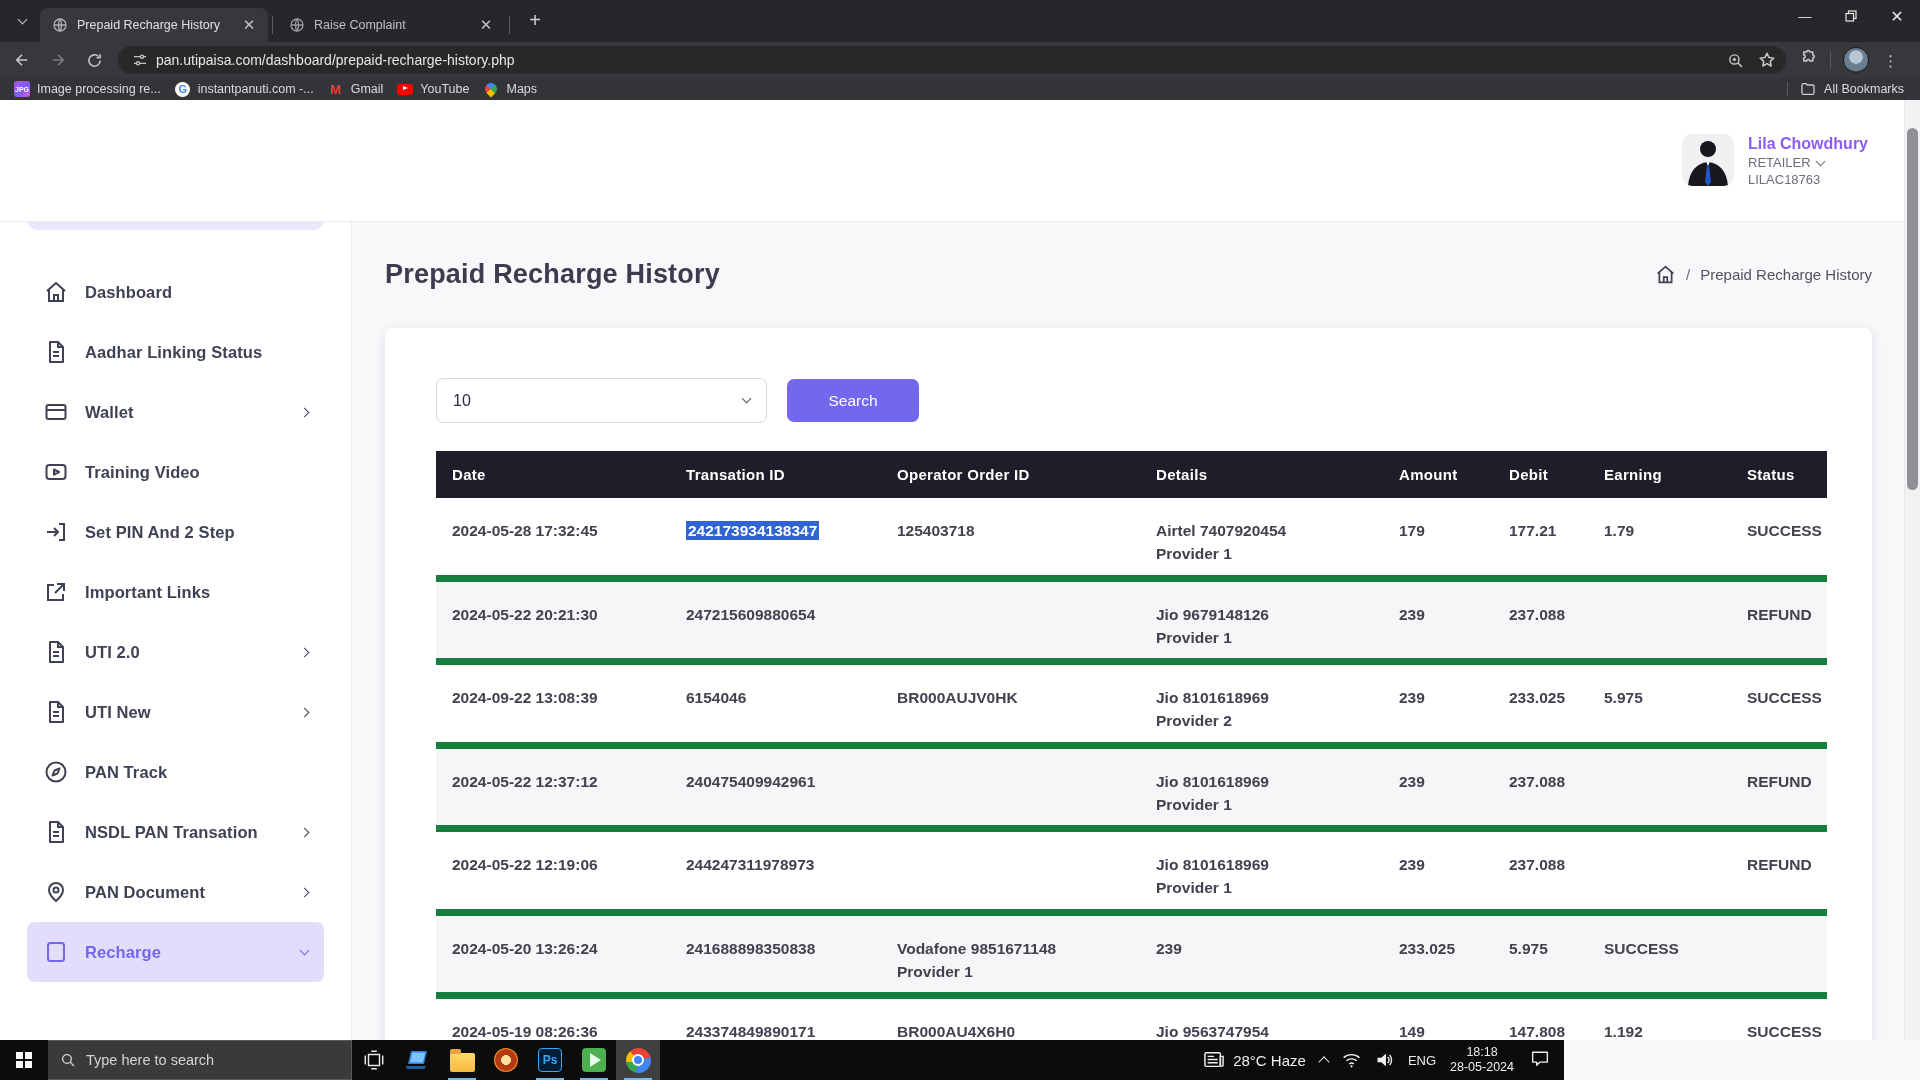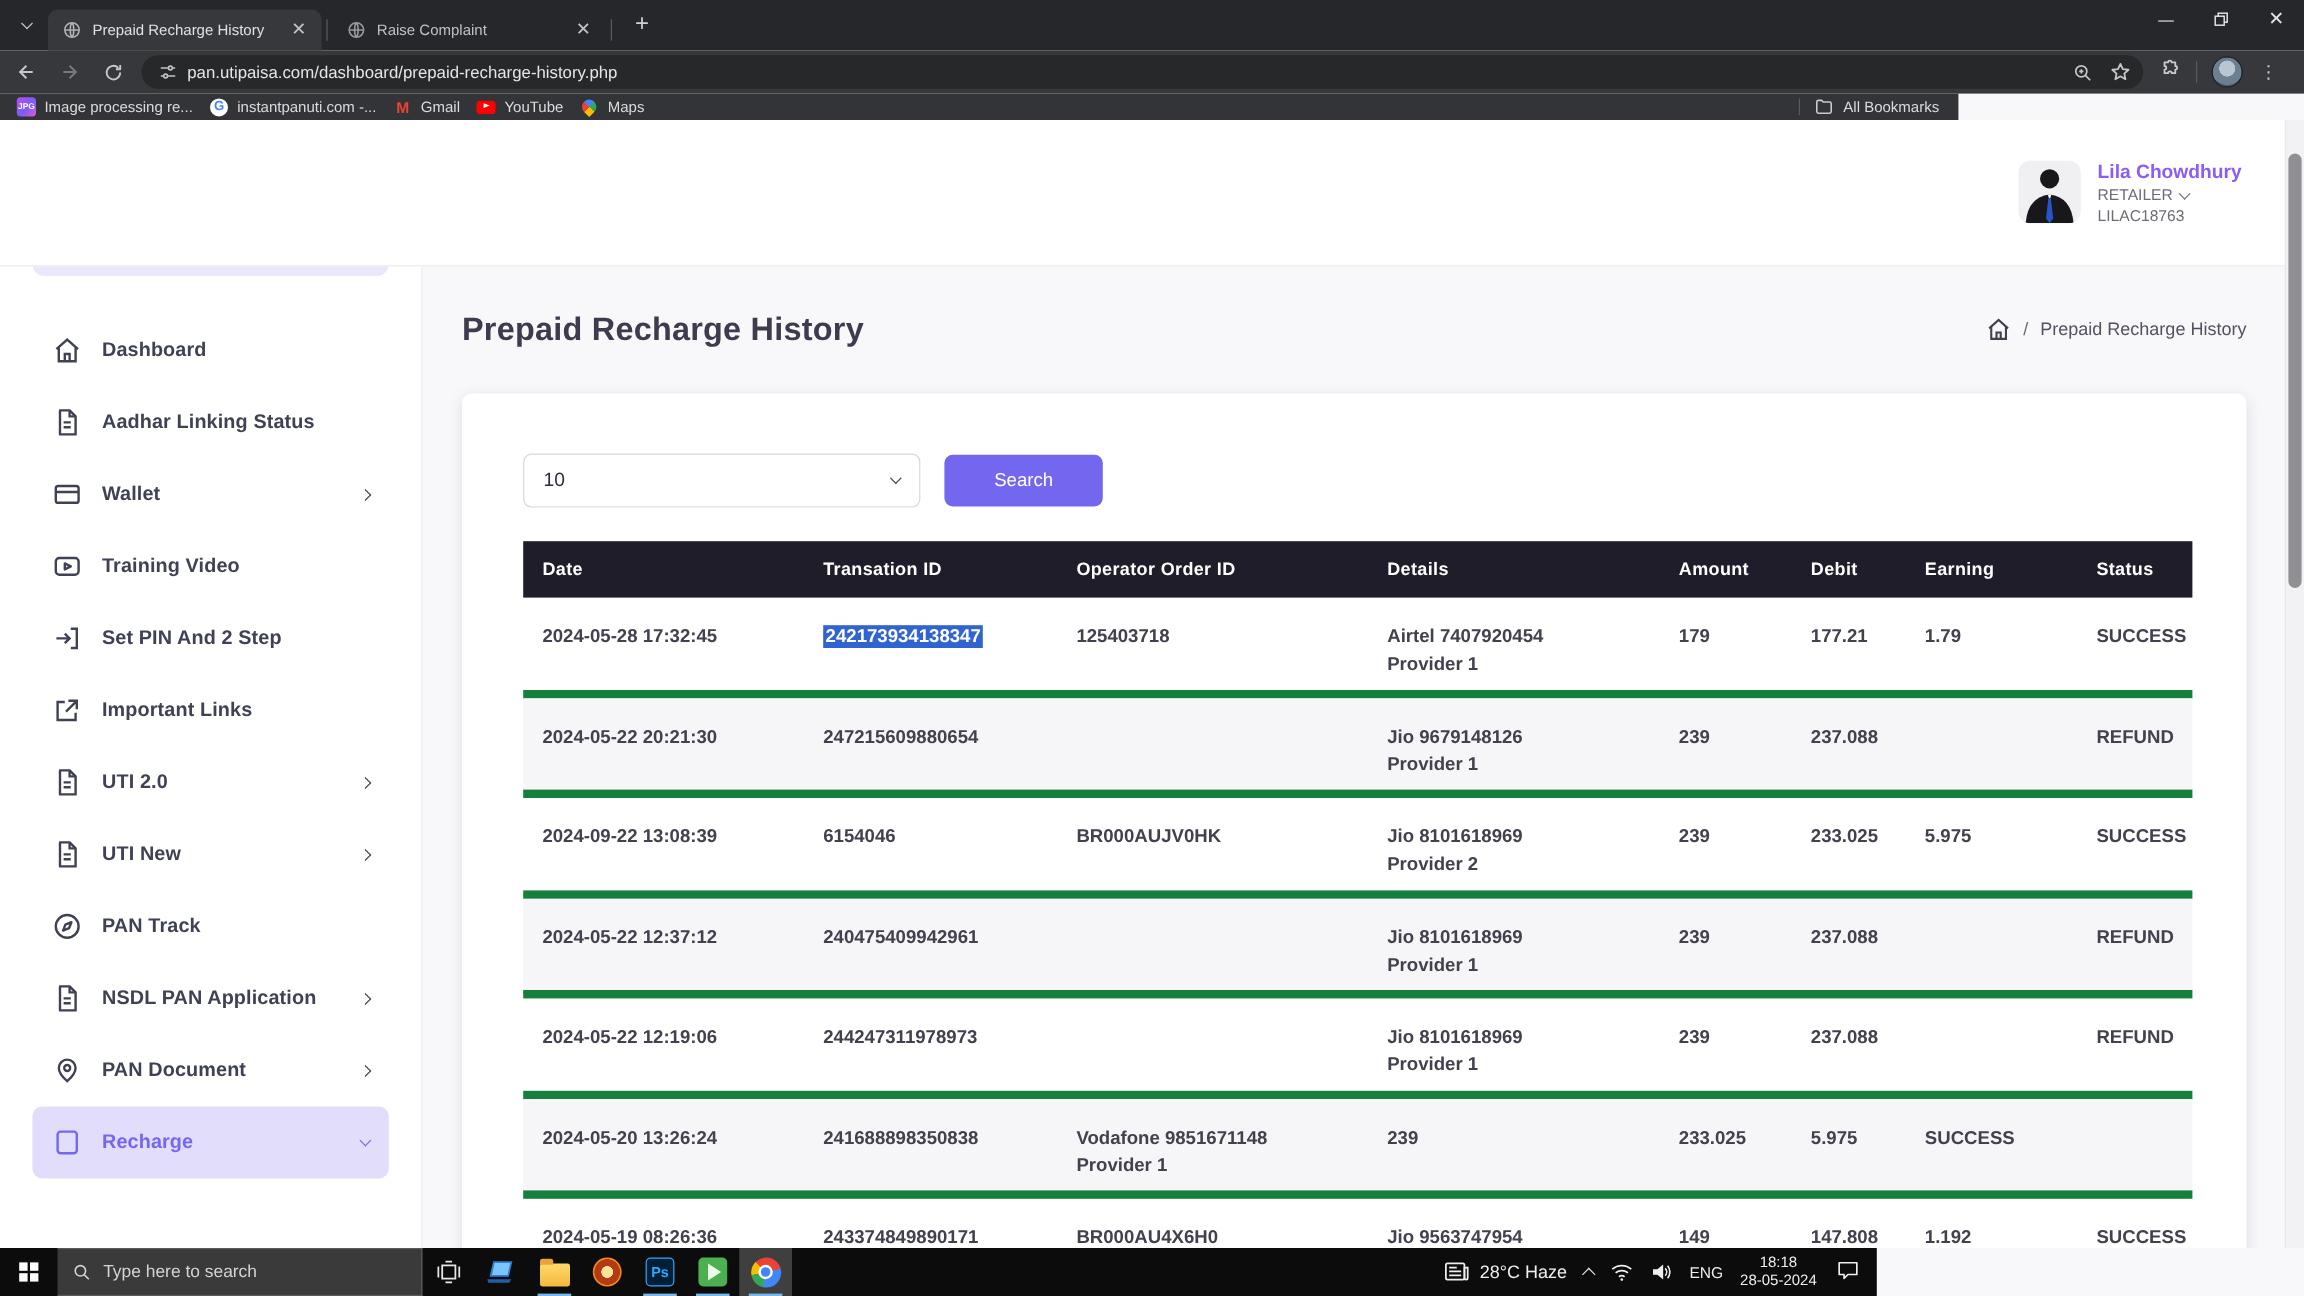--- a/index.html
+++ b/index.html
@@ -27,21 +27,21 @@
   .urlbar { height:28px; background:#26282a; border-radius:14px; margin-left:10px; width:1668px; display:flex; align-items:center; padding:0 10px; }
   .urlbar .tune { color:#c2c3c5; margin:0 8px 0 4px; }
   .url-text { color:#e5e5e6; font-size:14px; flex:1; white-space:nowrap; overflow:hidden; }
   .pill-ic { color:#c6c7c9; margin-left:14px; display:flex; align-items:center; }
   .tb-right { display:flex; align-items:center; margin-left:14px; }
   .ext-ic { color:#c9cacc; margin-right:12px; }
   .tb-divider { width:1px; height:18px; background:#5a5b5e; margin-right:12px; }
   .profile-dot { width:26px; height:26px; border-radius:50%; background:radial-gradient(circle at 50% 38%, #b8c6d4 0 34%, #6b7f90 36% 70%, #46586a 72%); margin-right:14px; border:1px solid #1f2022; }
   .dots { color:#c9cacc; font-size:15px; letter-spacing:0; margin-right:12px; line-height:5px; text-align:center; }
 
-  .bookmarks { position:absolute; left:0; top:78px; width:1632px; height:22px; background:#323437; display:flex; align-items:center; font-size:12.5px; color:#dadbdc; }
+  .bookmarks { position:absolute; left:0; top:78px; width:1920px; height:22px; background:#323437; display:flex; align-items:center; font-size:12.5px; color:#dadbdc; }
   .bm { display:flex; align-items:center; margin-left:14px; white-space:nowrap; }
   .bm .bm-ic { width:16px; height:16px; margin-right:7px; display:flex; align-items:center; justify-content:center; flex:0 0 16px; }
   .jpg-badge { width:16px; height:16px; border-radius:3px; background:linear-gradient(135deg,#b84ff0,#7a5cf5 55%, #e05ccf); color:#fff; font-size:7px; font-weight:bold; display:flex; align-items:center; justify-content:center; }
   .g-circle { width:15px; height:15px; border-radius:50%; background:#fff; color:#4285F4; font-weight:bold; font-size:11px; display:flex; align-items:center; justify-content:center; }
   .gmail-m { color:#ea4335; font-weight:bold; font-size:13px; }
   .yt-badge { width:16px; height:11px; background:#f00; border-radius:3px; position:relative; }
   .yt-badge:after { content:""; position:absolute; left:6px; top:2.8px; border-left:5px solid #fff; border-top:2.8px solid transparent; border-bottom:2.8px solid transparent; }
   .maps-pin { width:12px; height:12px; background:conic-gradient(#4285F4 0 25%, #34A853 0 50%, #FBBC04 0 75%, #EA4335 0); border-radius:50% 50% 50% 0; transform:rotate(-45deg); }
   .bm-right { margin-left:auto; display:flex; align-items:center; margin-right:16px; }
   .bm-sep { width:1px; height:14px; background:#5a5b5e; margin-right:12px; }
@@ -367,21 +367,21 @@
           <span class="ni-label">PAN Track</span>
         </div>
 
         <div class="nav-item">
           <span class="ni-icon">
               <svg width="24" height="24" viewBox="0 0 24 24" fill="none" stroke="#3f4254" stroke-width="2">
                 <path d="M6 2h8l5 5v15H6z" stroke-linejoin="round"></path>
                 <path d="M14 2v5h5M9 12h6M9 16h6"></path>
               </svg>
             </span>
-          <span class="ni-label">NSDL PAN Application</span>
+          <span class="ni-label">NSDL PAN Transation</span>
           <span class="chev right"></span>
         </div>
 
         <div class="nav-item">
           <span class="ni-icon">
               <svg width="24" height="24" viewBox="0 0 24 24" fill="none" stroke="#3f4254" stroke-width="2">
                 <path d="M12 21s-7-6.2-7-11a7 7 0 0 1 14 0c0 4.8-7 11-7 11z"></path>
                 <circle cx="12" cy="10" r="2.5"></circle>
               </svg>
             </span>

